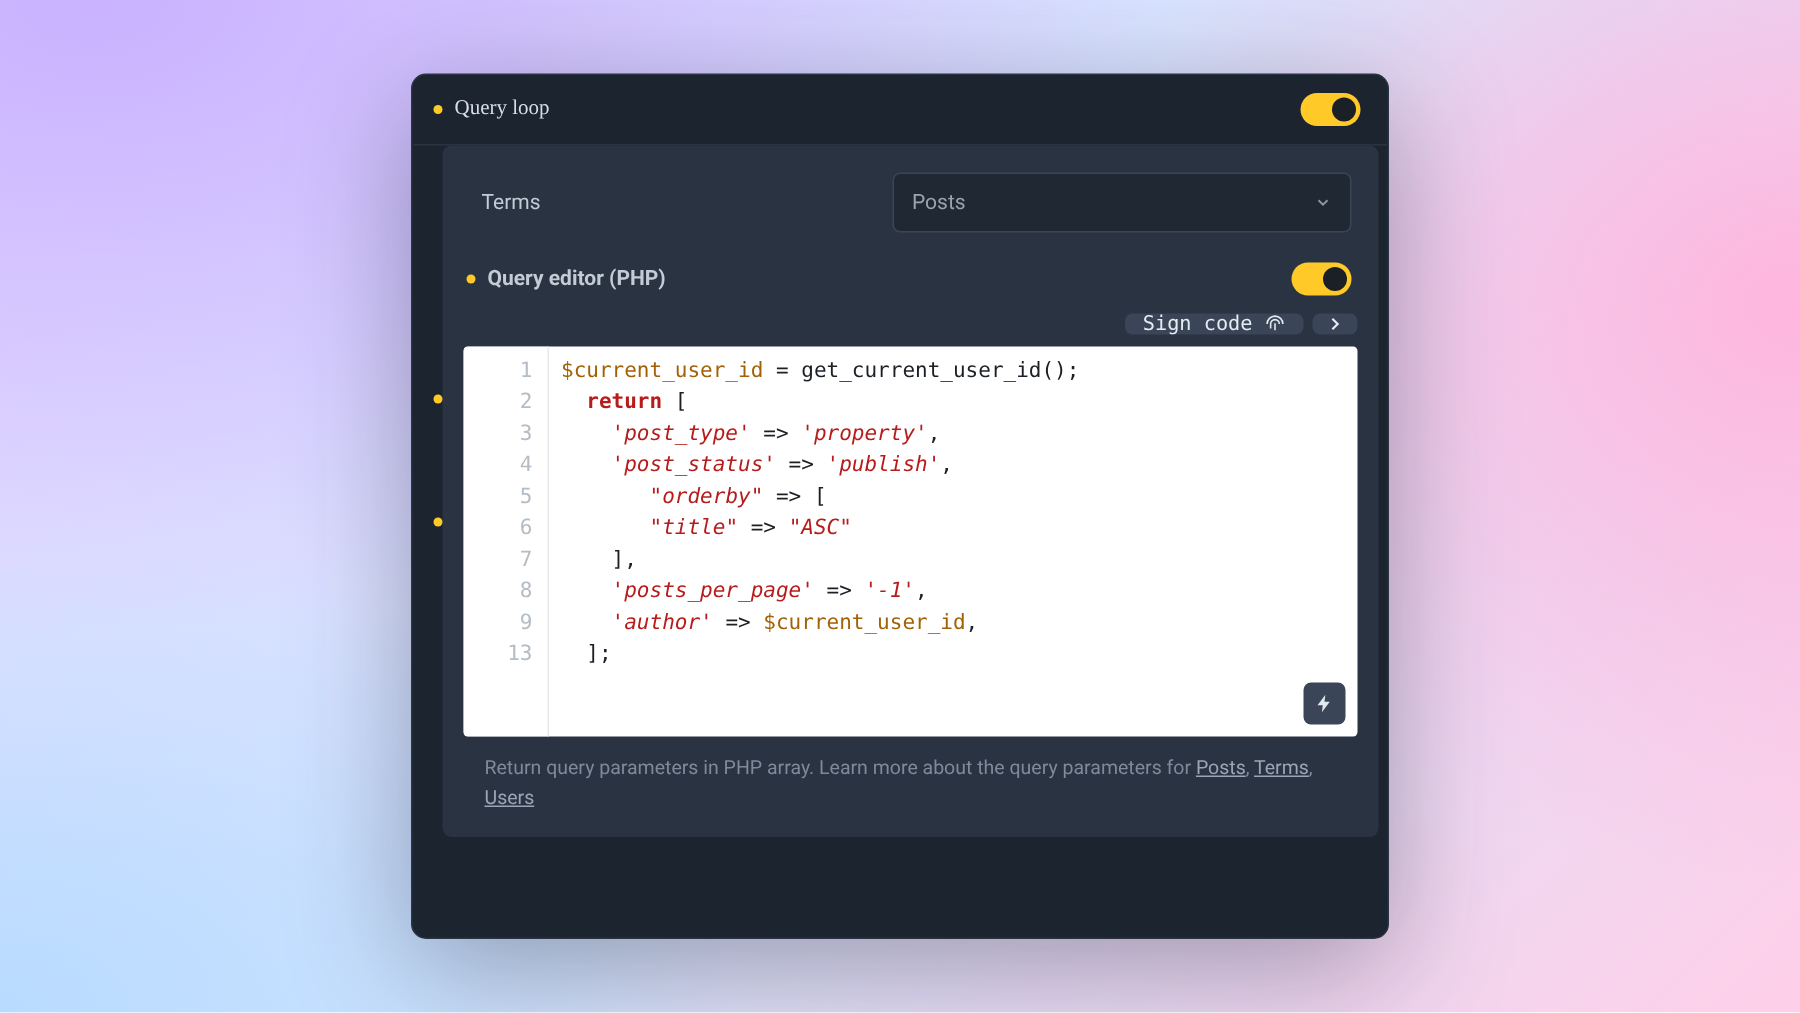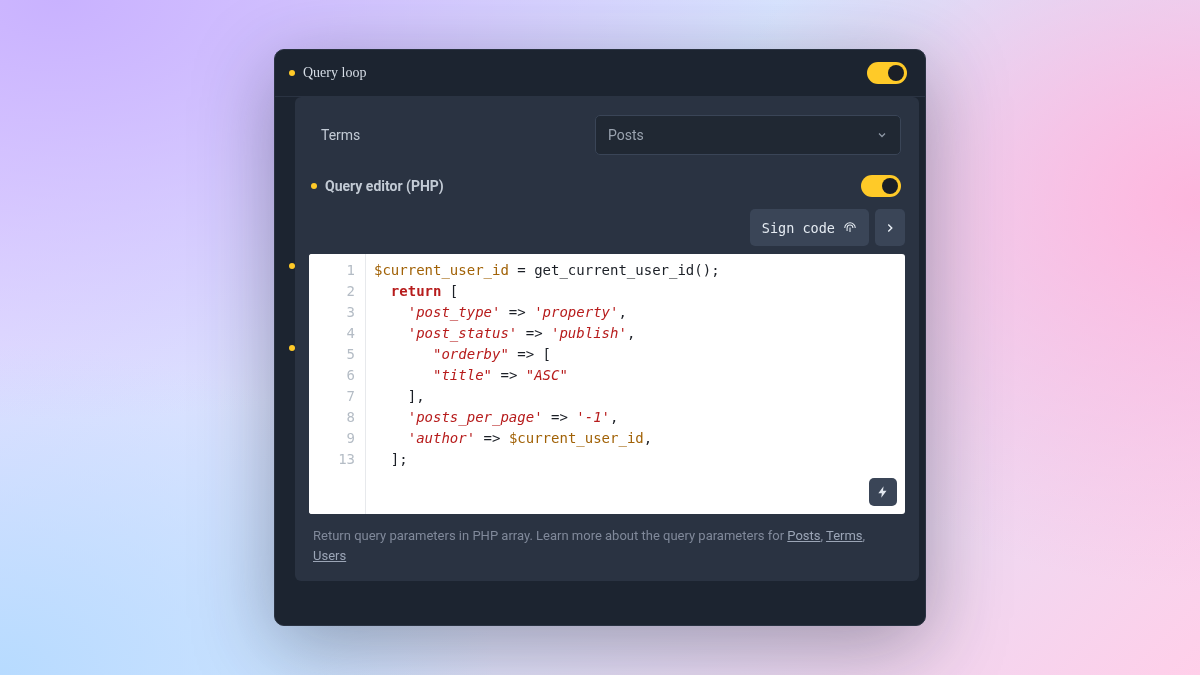--- a/index.html
+++ b/index.html
@@ -152,21 +152,21 @@
 
   .editor-toolbar {
     display: flex;
     justify-content: flex-end;
     gap: 6px;
     padding: 0 0 8px 0;
   }
   .btn {
     background: #3a4557;
     color: #e5ebf2;
-    height: 37px;
+    height: 14px;
     border-radius: 5px;
     display: flex;
     align-items: center;
     padding: 0 12px;
     font-family: ui-monospace, SFMono-Regular, Menlo, Consolas, monospace;
     font-size: 13.5px;
     gap: 8px;
     cursor: pointer;
   }
   .btn.square {
@@ -221,20 +221,21 @@
     justify-content: center;
     color: #e2e8f0;
     cursor: pointer;
   }
 
   .help {
     color: #80899a;
     font-size: 13px;
     padding: 12px 6px 0 4px;
     line-height: 1.5;
+    margin-left: 10px;
   }
   .help a {
     color: #9ba5b6;
     text-decoration: underline;
     cursor: pointer;
   }
 
   .side-dots {
     position: absolute;
     left: 14px;

